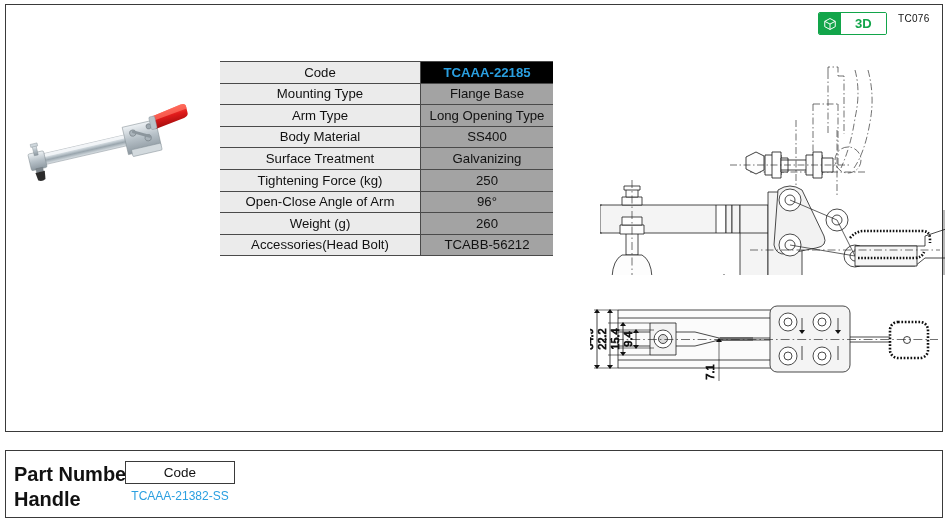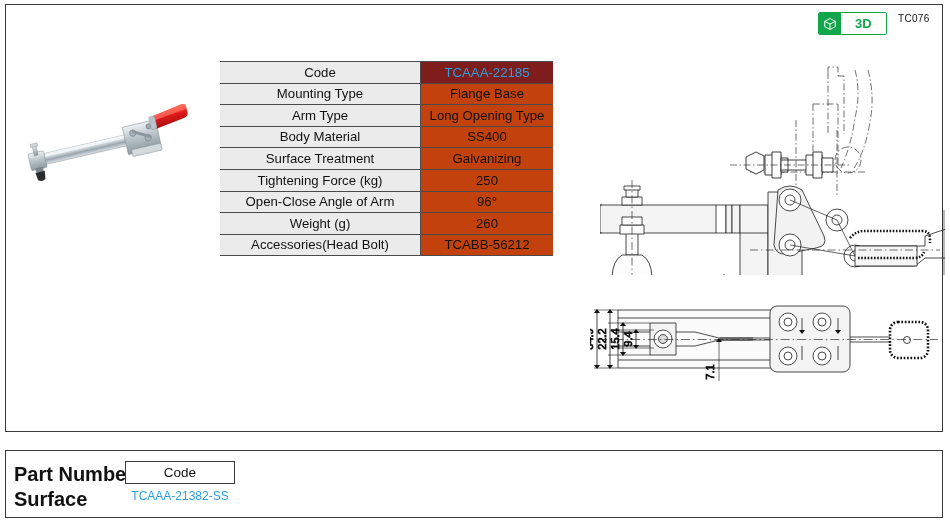--- a/index.html
+++ b/index.html
@@ -74,24 +74,24 @@
     border-top:1px solid #4a4a4a;
     border-bottom:1px solid #4a4a4a;
     line-height:1;
     white-space:nowrap;
   }
   .spec-table td.k{
     width:192px;background:#ebebeb;color:#111;
     border-right:1px solid #4a4a4a;
   }
   .spec-table td.v{
-    width:124px;background:#c2410c;color:#111;
+    width:124px;background:#a3a3a3;color:#111;
   }
   .spec-table tr:first-child td.v{
-    background:#7f1d1d;color:#2a9fe0;
+    background:#000000;color:#2a9fe0;font-weight:bold;
   }
 
   
   .drawing{position:absolute;z-index:1;}
   .dwg-side{left:600px;top:60px;}
   .dwg-plan{left:590px;top:292px;}
 
   
   .pn-label{
     position:absolute;left:14px;top:462px;
@@ -438,19 +438,19 @@
       <path d="M129 47 v42" stroke-width="0.6"></path>
       <path d="M126 50 l3 -4 l3 4 z" stroke="none"></path>
       <text x="124" y="80" text-anchor="middle" transform="rotate(-90 124 80)">7.1</text>
     </g>
   </svg>
 
   <div class="partnum-panel"></div>
 
   <div class="pn-label">
     <div>Part Number</div>
-    <div>Surface</div>
+    <div>Handle</div>
   </div>
 
   <div class="pn-codebox">Code</div>
   <div class="pn-value">TCAAA-21382-SS</div>
 
 </div>
 
 </body></html>

